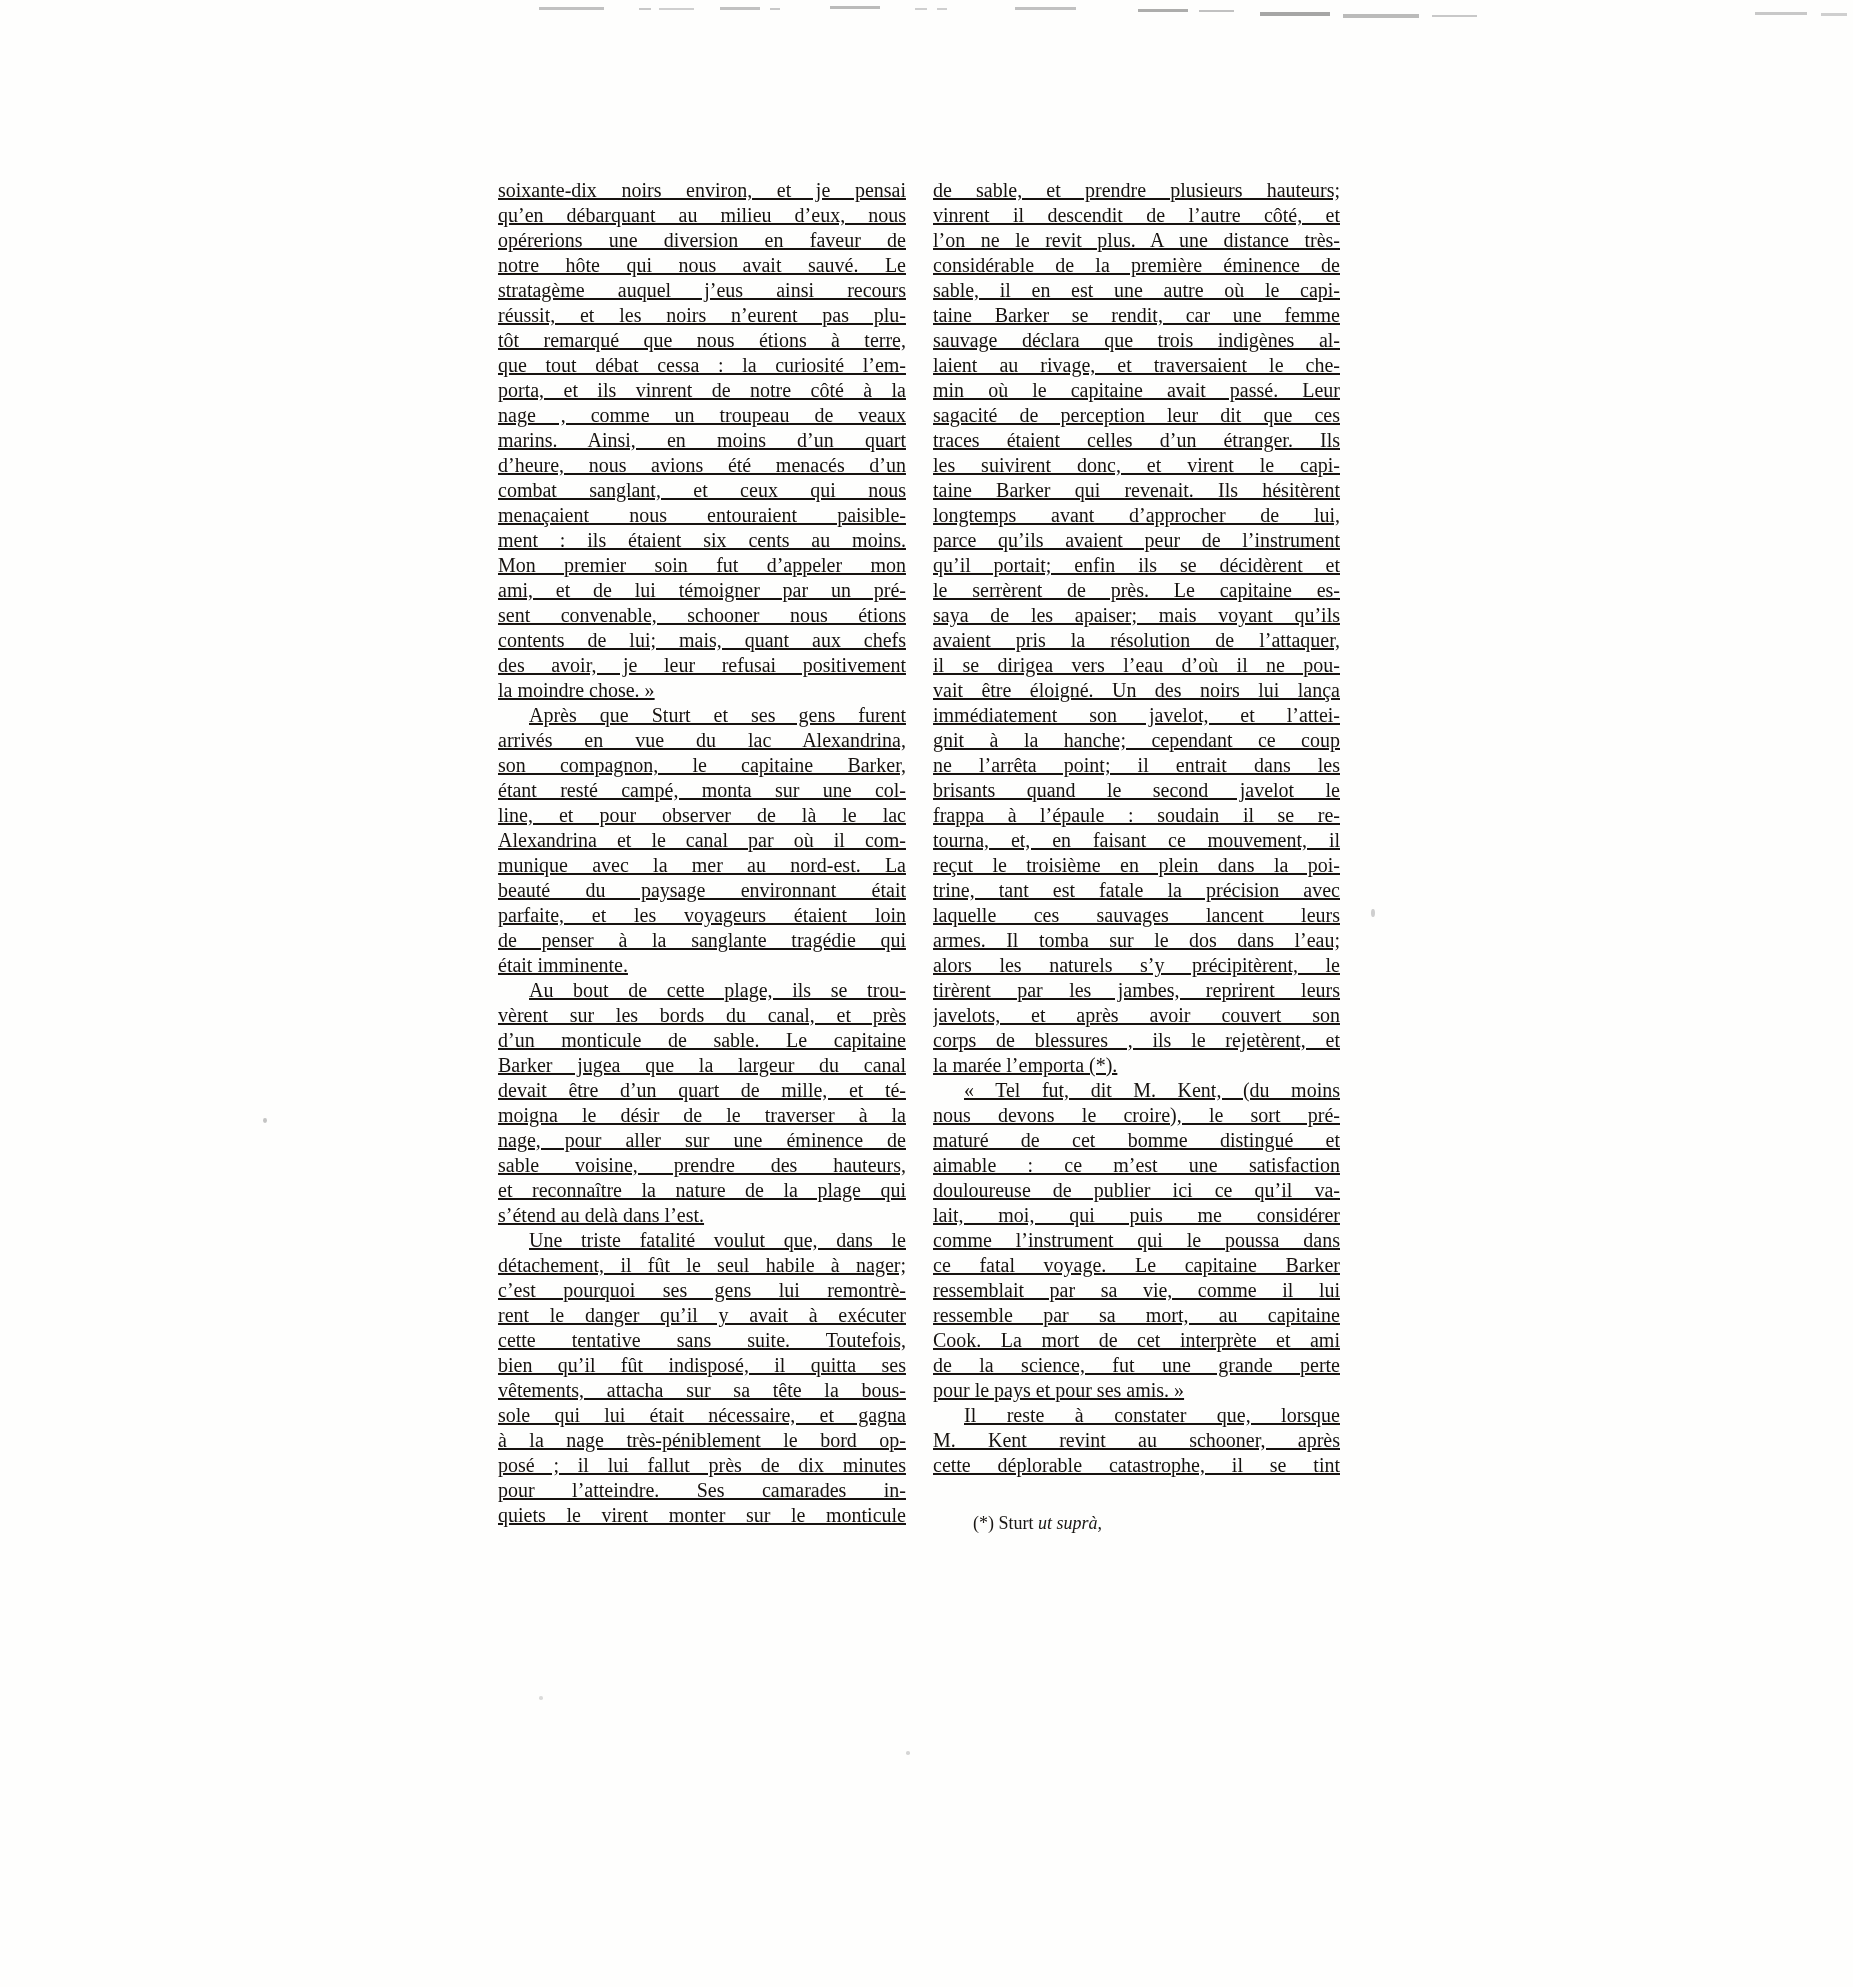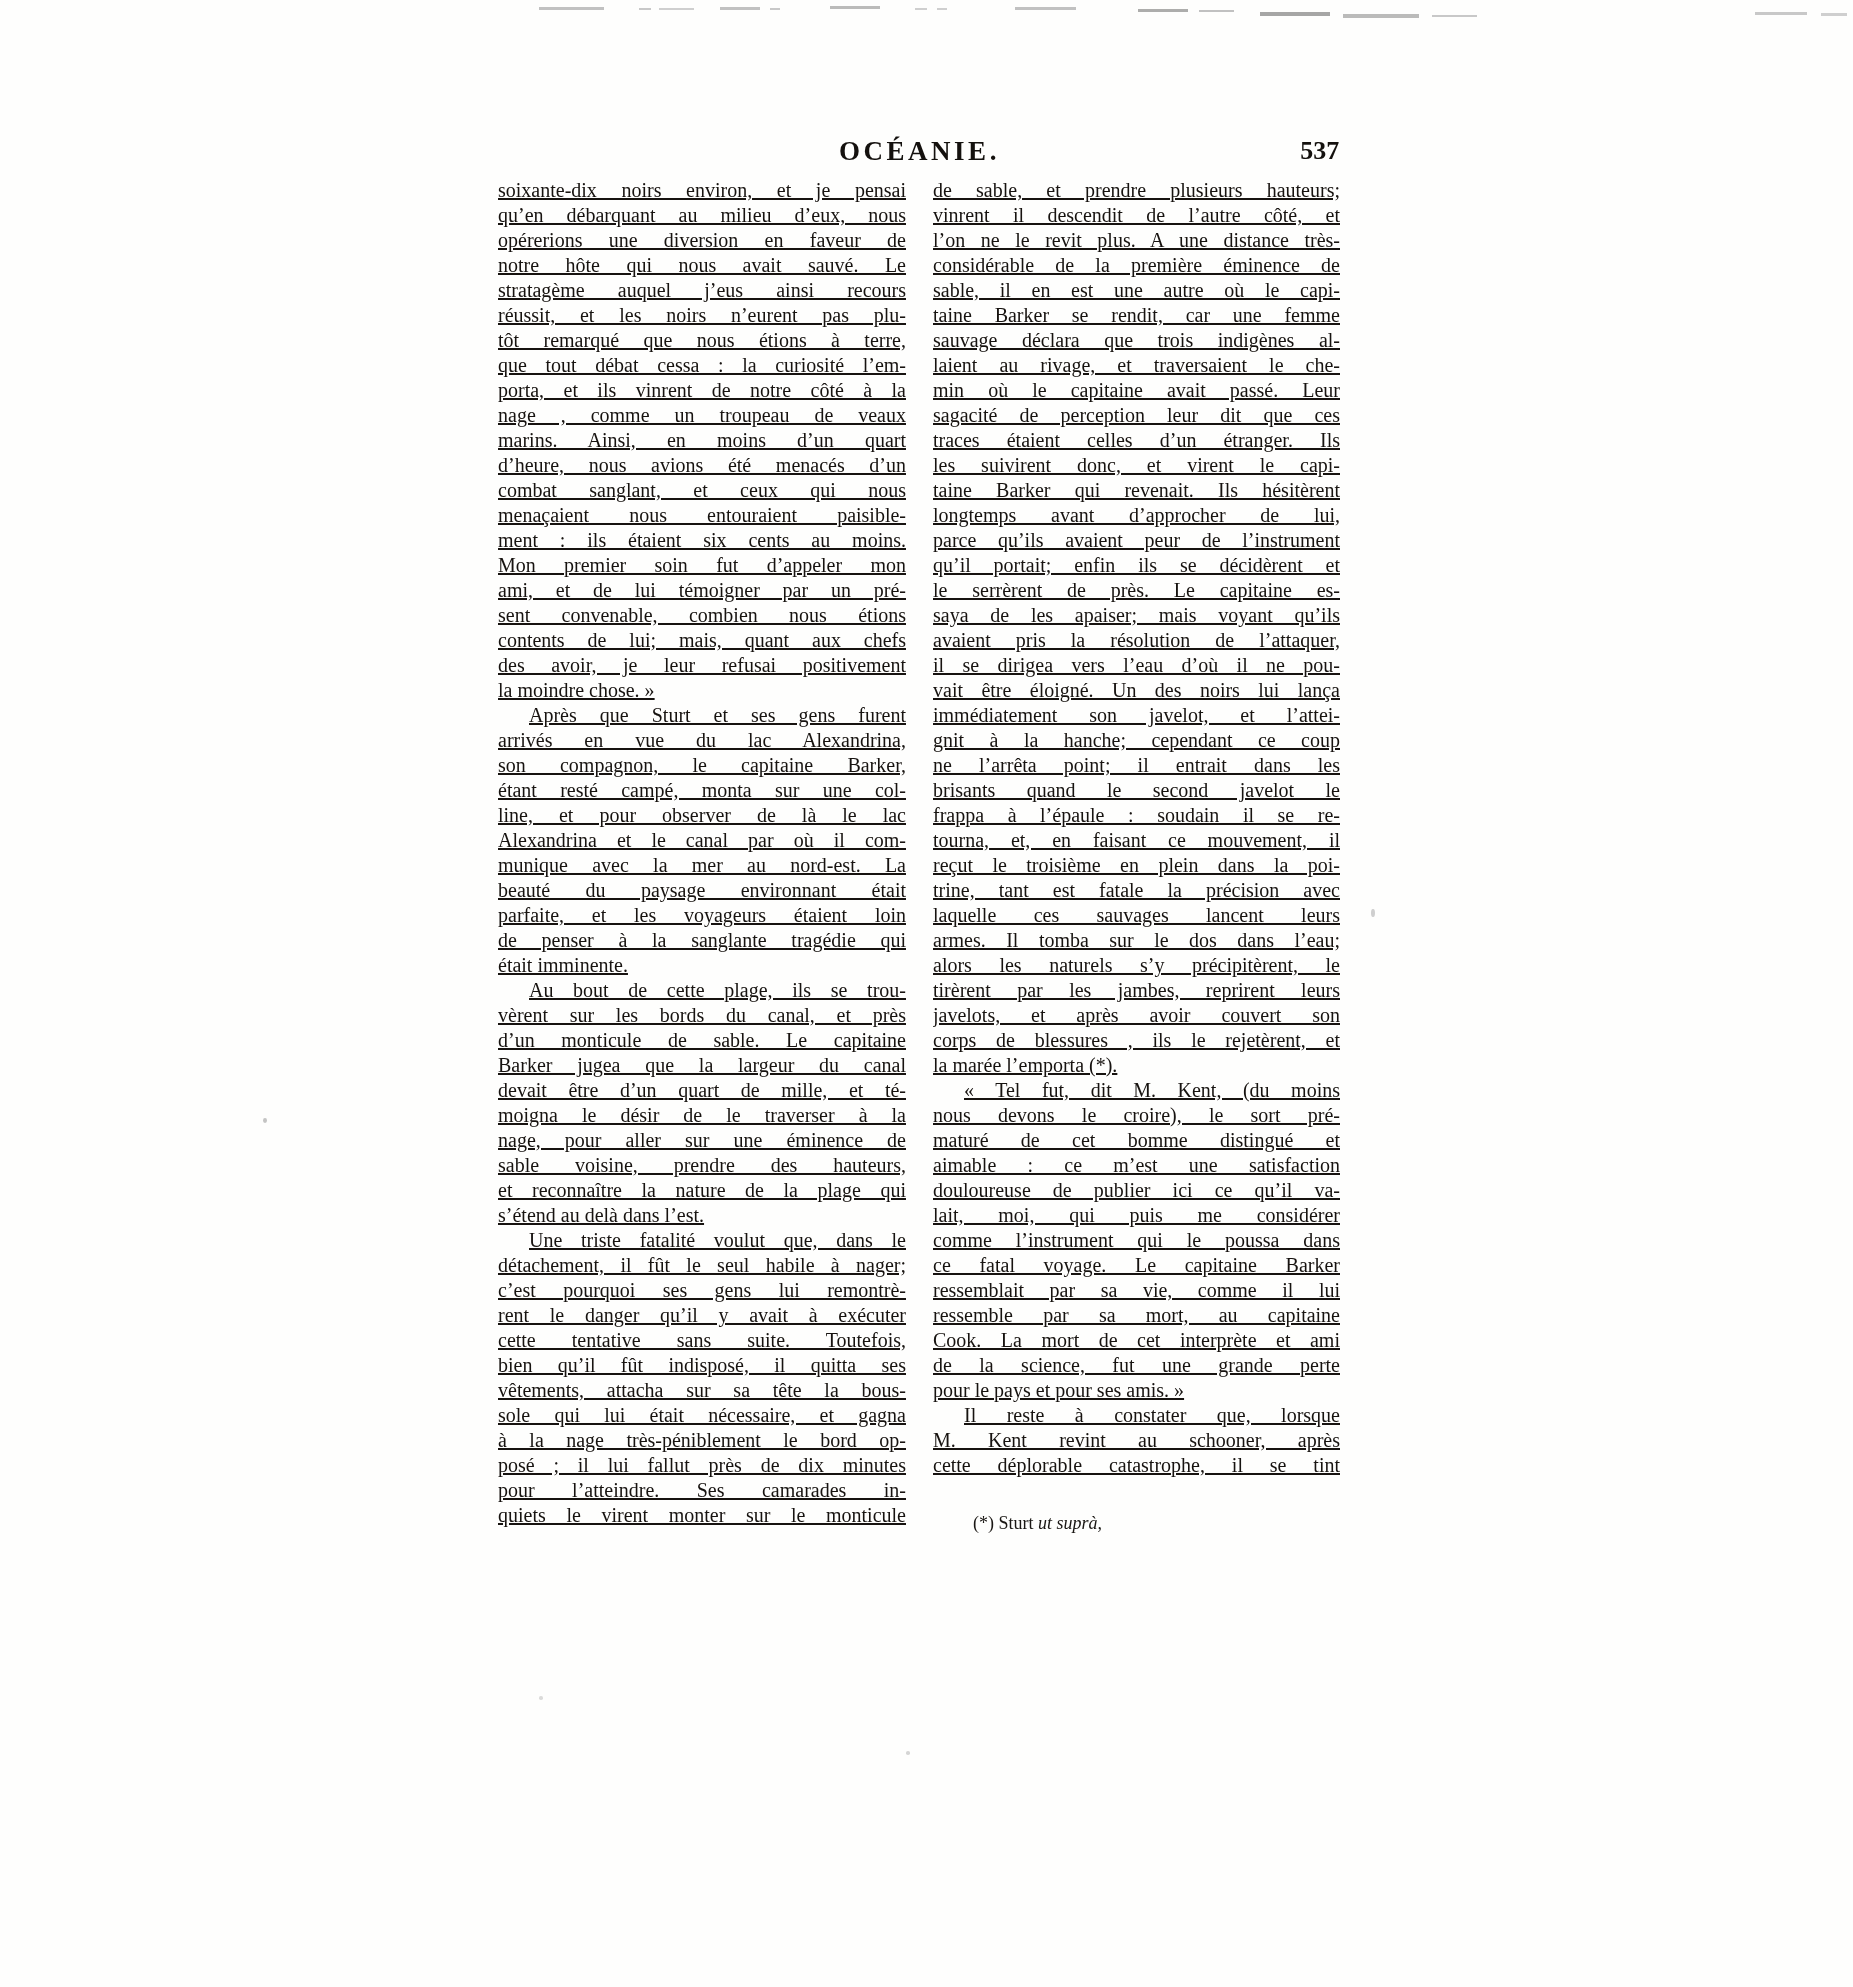--- a/index.html
+++ b/index.html
@@ -73,44 +73,40 @@
       <div class="artifact" style="left: 1343px; top: 14px; width: 76px; height: 3.5px; opacity: 0.5;"></div>
       <div class="artifact" style="left: 1432px; top: 14.8px; width: 45px; height: 2.6px; opacity: 0.4;"></div>
       <div class="artifact" style="left: 1755px; top: 12px; width: 52px; height: 2.6px; opacity: 0.4;"></div>
       <div class="artifact" style="left: 1821px; top: 13px; width: 26px; height: 2.6px; opacity: 0.35;"></div>
       <div class="speck" style="left: 263px; top: 1118px; width: 4.3px; height: 5.2px; opacity: 0.5;"></div>
       <div class="speck" style="left: 1371px; top: 909px; width: 3.5px; height: 7.8px; opacity: 0.4;"></div>
       <div class="speck" style="left: 906px; top: 1751px; width: 3.5px; height: 3.5px; opacity: 0.35;"></div>
       <div class="speck" style="left: 539px; top: 1696px; width: 3.5px; height: 3.5px; opacity: 0.3;"></div>
     </div>
 
-  <div class="header-row">
-    <div class="page-title">OCÉANIE.</div>
-    <div class="page-number">537</div>
-  </div>
 
   <div class="col col-left" id="col-left">
       <div class="line">soixante-dix noirs environ, et je pensai</div>
       <div class="line">qu’en débarquant au milieu d’eux, nous</div>
       <div class="line">opérerions une diversion en faveur de</div>
       <div class="line">notre hôte qui nous avait sauvé. Le</div>
       <div class="line">stratagème auquel j’eus ainsi recours</div>
       <div class="line">réussit, et les noirs n’eurent pas plu-</div>
       <div class="line">tôt remarqué que nous étions à terre,</div>
       <div class="line">que tout débat cessa : la curiosité l’em-</div>
       <div class="line">porta, et ils vinrent de notre côté à la</div>
       <div class="line">nage , comme un troupeau de veaux</div>
       <div class="line">marins. Ainsi, en moins d’un quart</div>
       <div class="line">d’heure, nous avions été menacés d’un</div>
       <div class="line">combat sanglant, et ceux qui nous</div>
       <div class="line">menaçaient nous entouraient paisible-</div>
       <div class="line">ment : ils étaient six cents au moins.</div>
       <div class="line">Mon premier soin fut d’appeler mon</div>
       <div class="line">ami, et de lui témoigner par un pré-</div>
-      <div class="line">sent convenable, combien nous étions</div>
+      <div class="line">sent convenable, schooner nous étions</div>
       <div class="line">contents de lui; mais, quant aux chefs</div>
       <div class="line">des avoir, je leur refusai positivement</div>
       <div class="line endline">la moindre chose. »</div>
       <div class="line indent">Après que Sturt et ses gens furent</div>
       <div class="line">arrivés en vue du lac Alexandrina,</div>
       <div class="line">son compagnon, le capitaine Barker,</div>
       <div class="line">étant resté campé, monta sur une col-</div>
       <div class="line">line, et pour observer de là le lac</div>
       <div class="line">Alexandrina et le canal par où il com-</div>
       <div class="line">munique avec la mer au nord-est. La</div>

